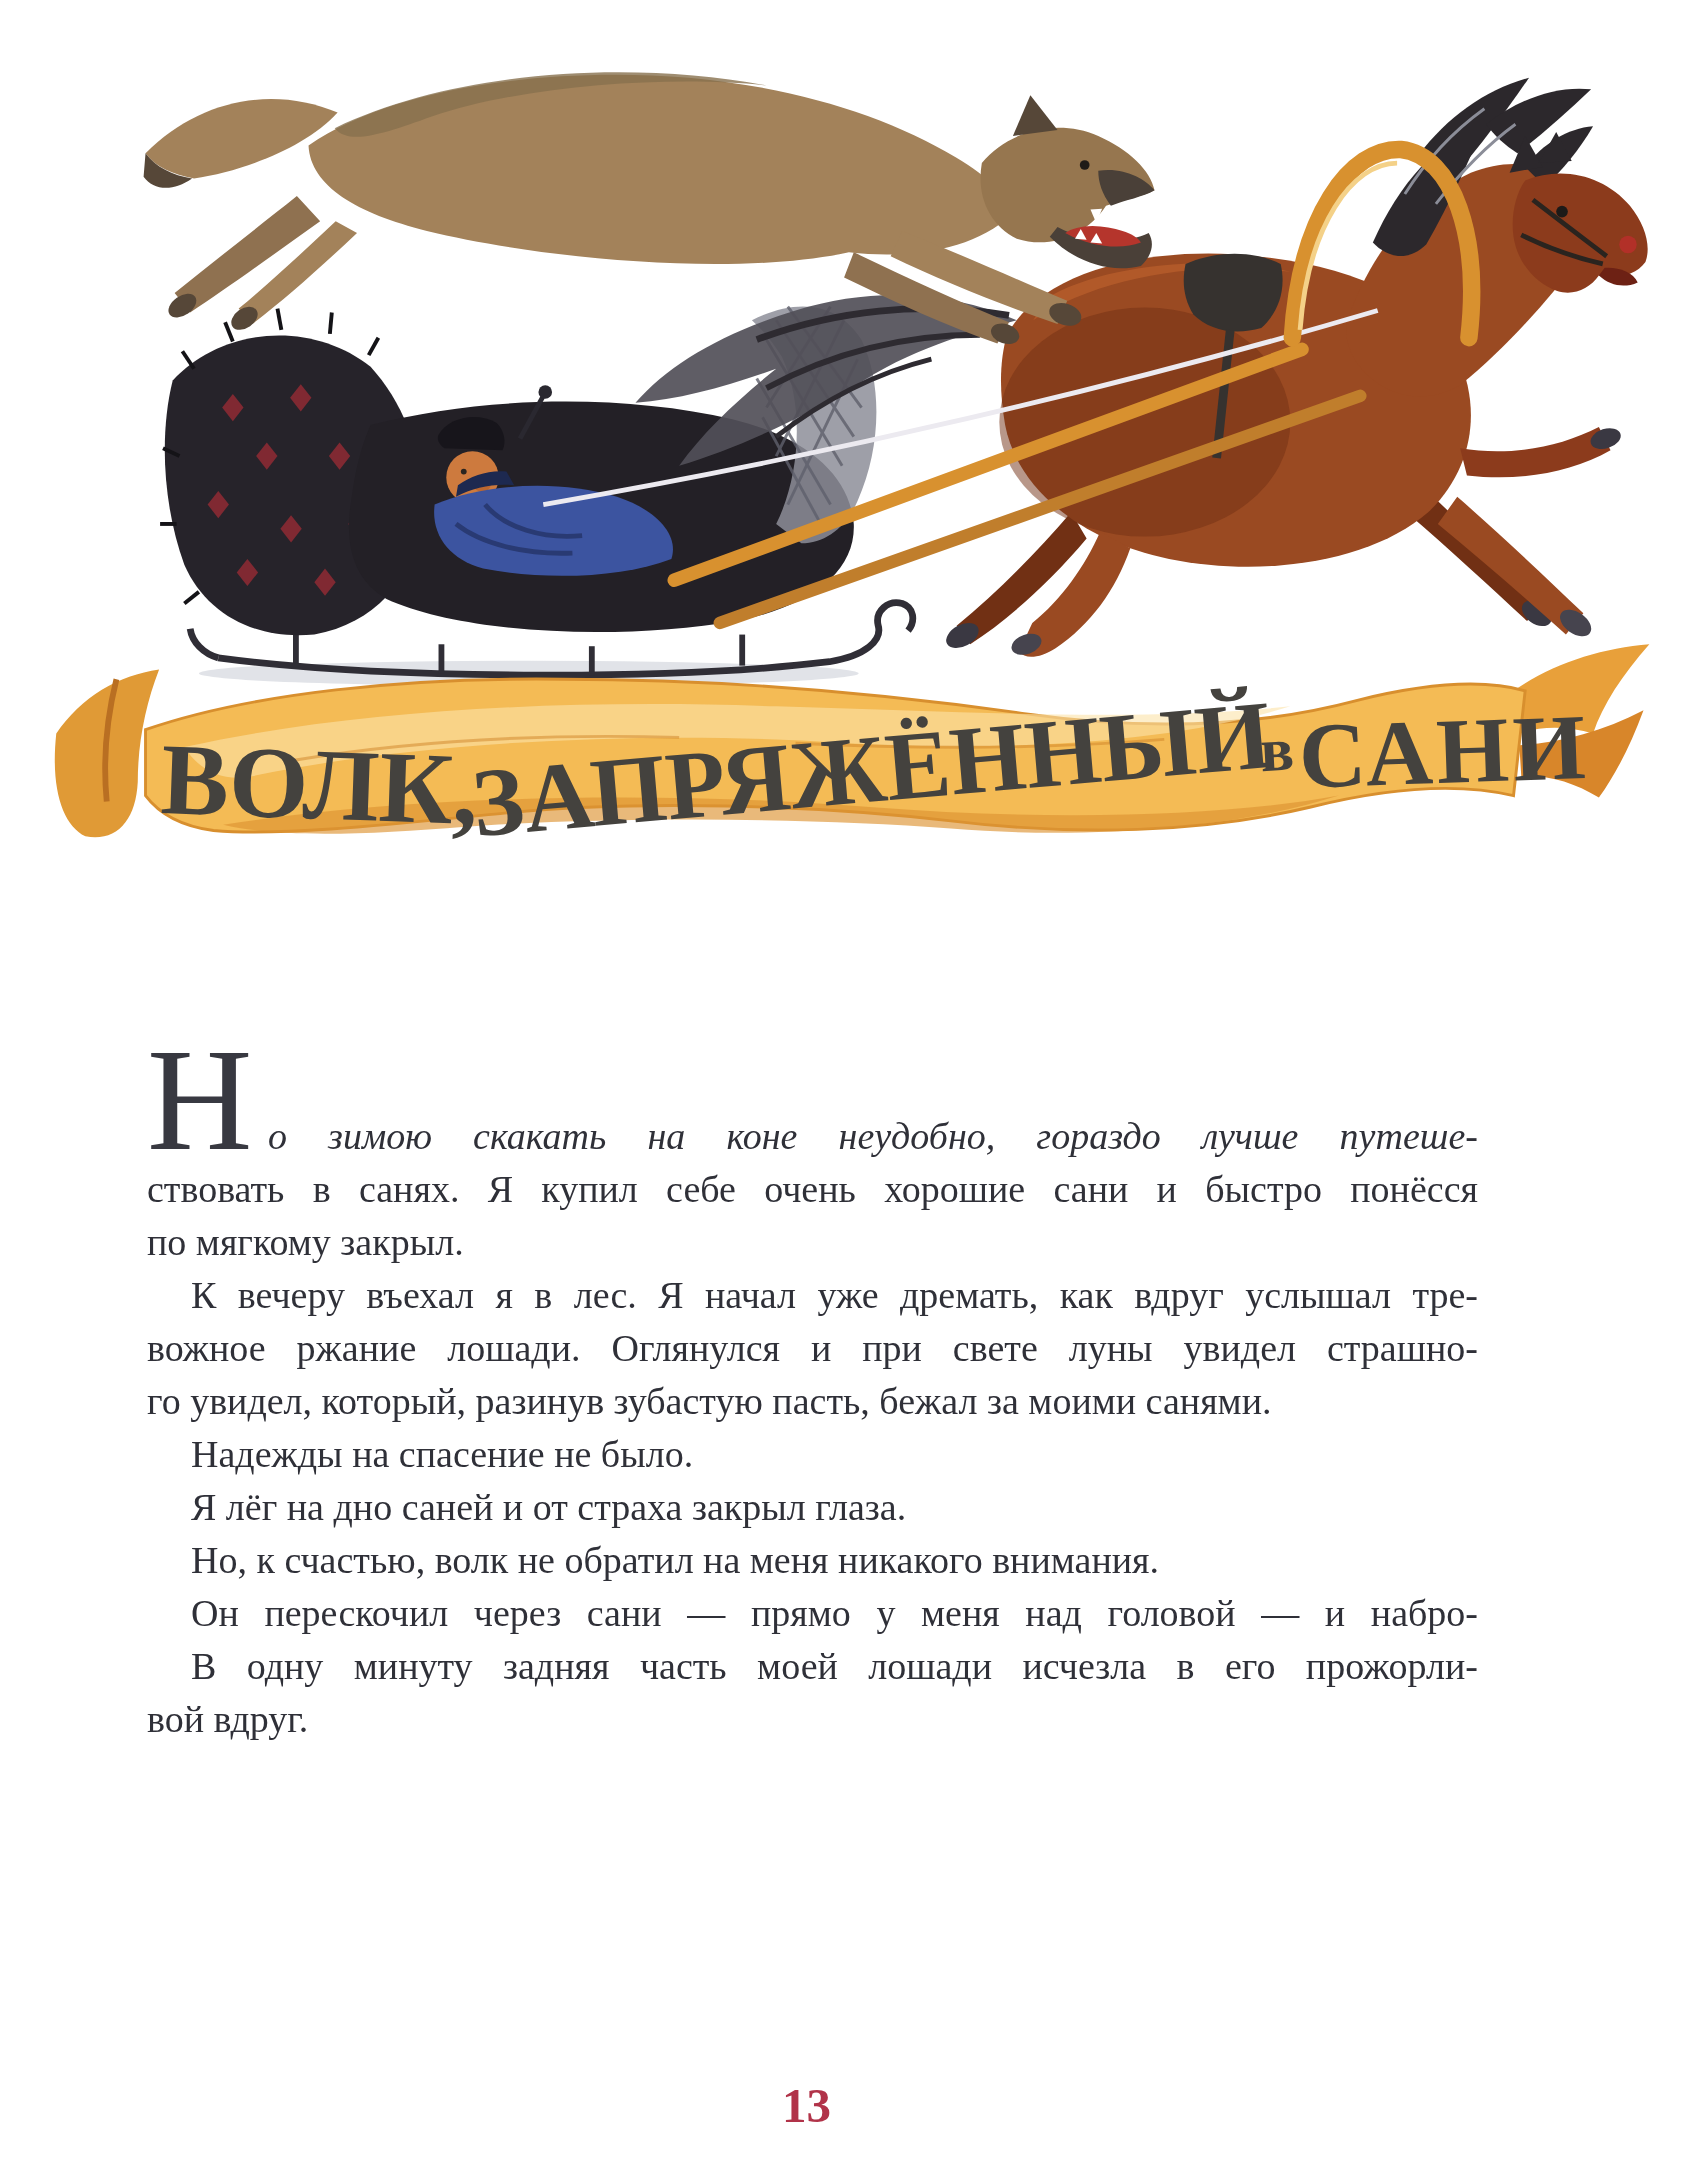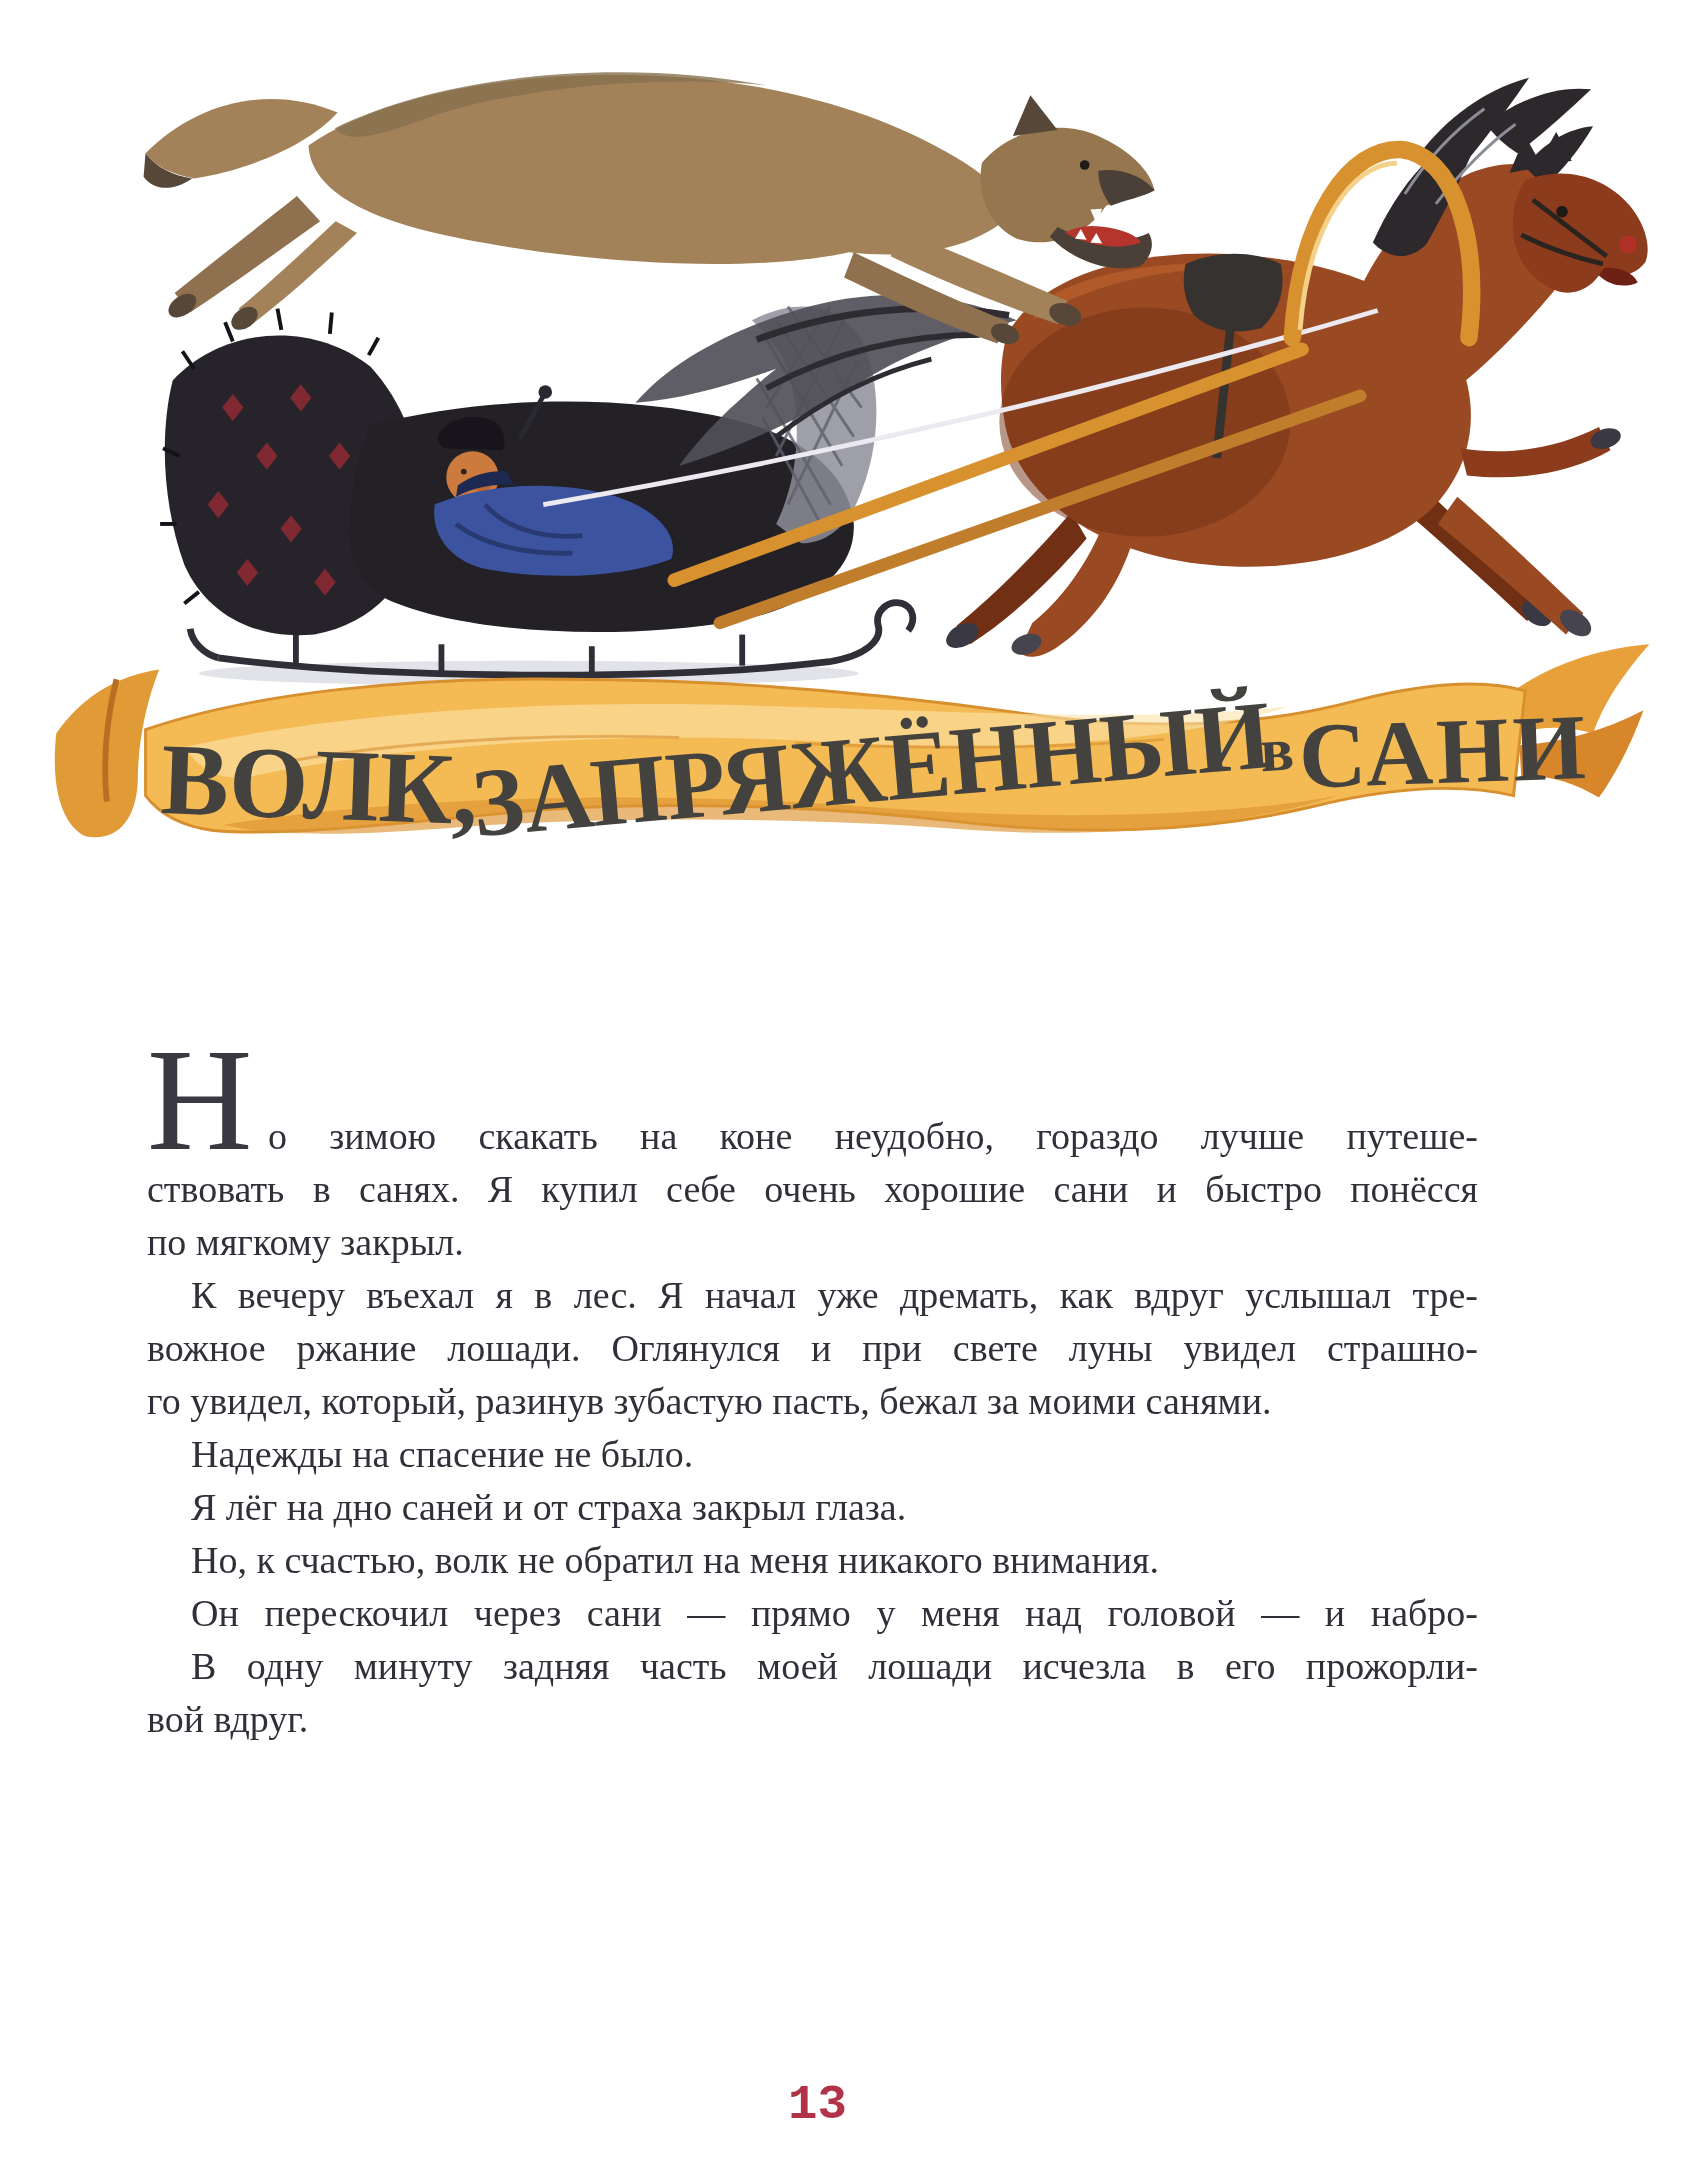--- a/index.html
+++ b/index.html
@@ -22,37 +22,36 @@
     width:1331px;
     font-size:38px;
     line-height:53px;
     color:#2f3038;
   }
   .para { margin:0; }
   .tline { display:block; }
   .just { text-align:justify; text-align-last:justify; }
   .ind  { padding-left:44px; }
   .dc-row { display:flex; align-items:baseline; }
-  .dc-row .tline { flex:1; }
+  .dc-row .tline { flex:1;font-style:italic; }
   .dropcap {
     font-size:146px;
     line-height:126px;
     color:#383941;
     margin-right:15.5px;
     font-weight:400;
   }
   .page-number {
     position:absolute;
-    left:152px; top:2077px;
+    left:141px; top:2077px;
     width:1331px;
     text-align:center;
     font-size:49px;
     font-weight:600;
     color:#b13349;
-    font-family:Liberation Mono, monospace;
   }
 </style>
 </head>
 <body>
 
 <div class="page">
 
   <svg class="illustration" viewBox="0 0 1745 910" xmlns="http://www.w3.org/2000/svg">
 
     <g>

